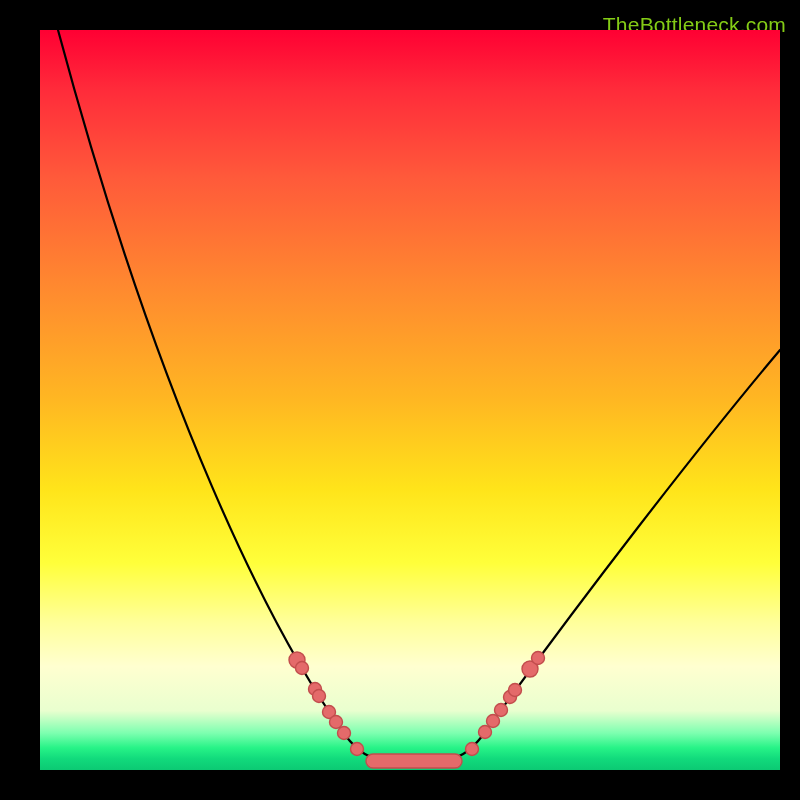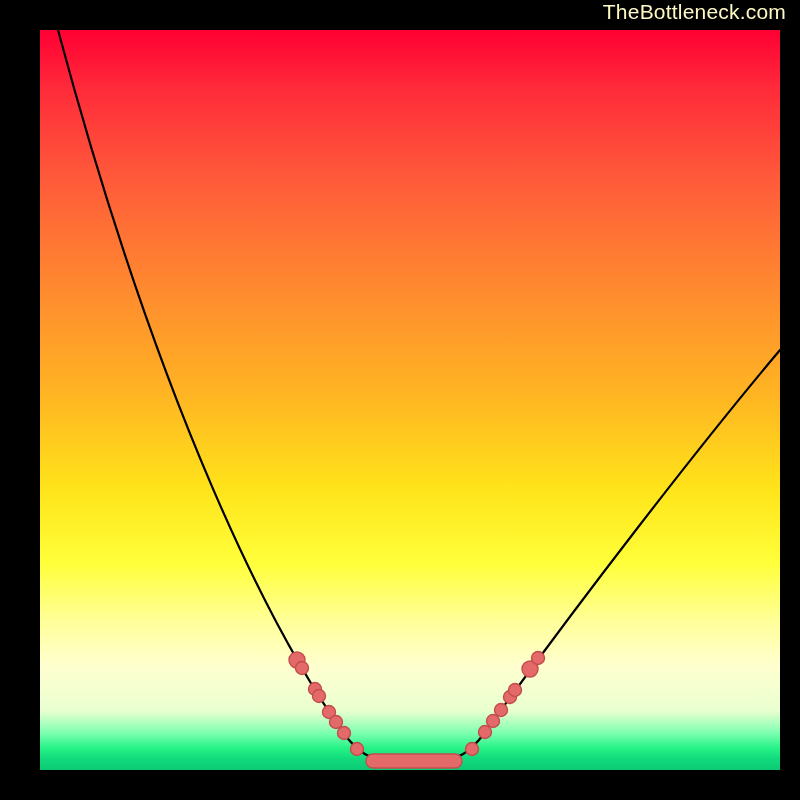--- a/index.html
+++ b/index.html
@@ -37,23 +37,23 @@
       #ffffd0 86%,
       #e9ffcf 92%,
       #7dffb0 95%,
       #27f387 97%,
       #11da7c 98.5%,
       #0cc973 100%
     );
   }
   .watermark {
     position: absolute;
-    top: 0;
+    top: 13px;
     right: 14px;
-    color: #fef9c3;
+    color: #84cc16;
     font-size: 21px;
     font-weight: 500;
     letter-spacing: 0.2px;
     user-select: none;
   }
   svg.curve {
     position: absolute;
     left: 0;
     top: 0;
     width: 740px;

